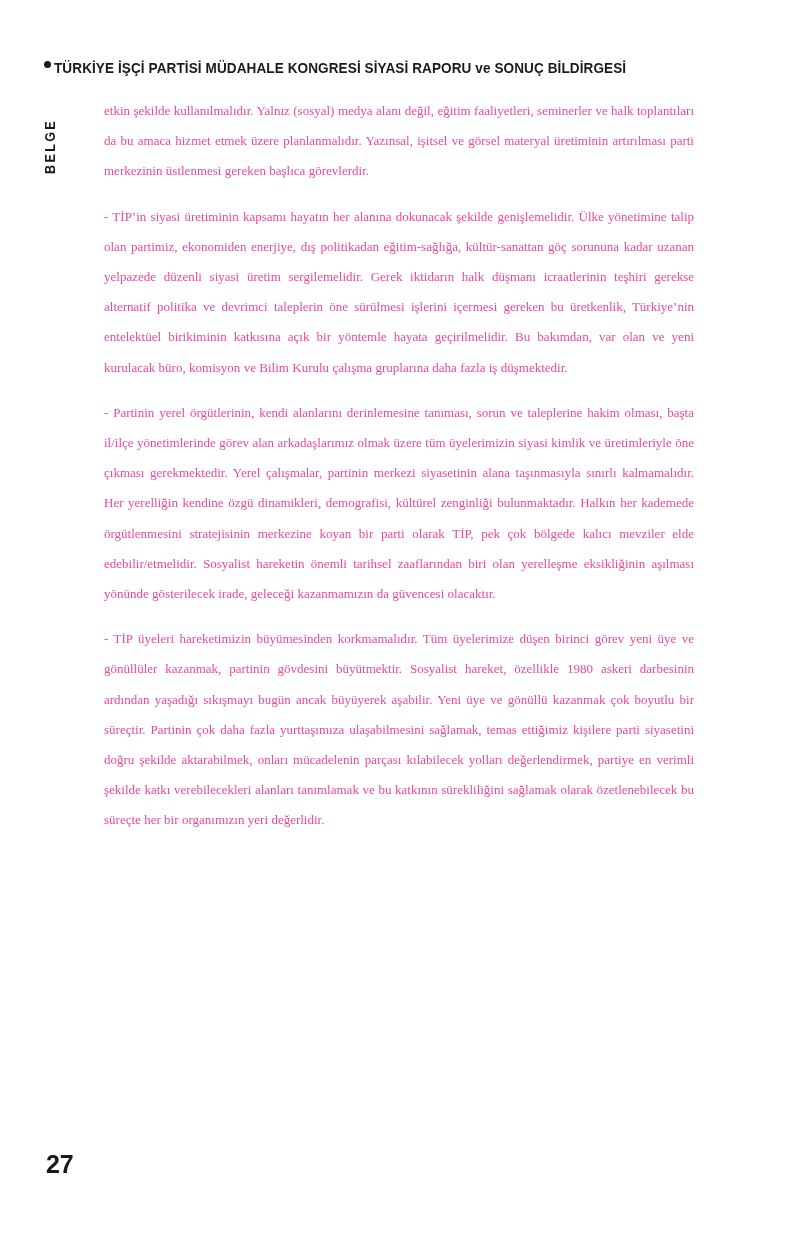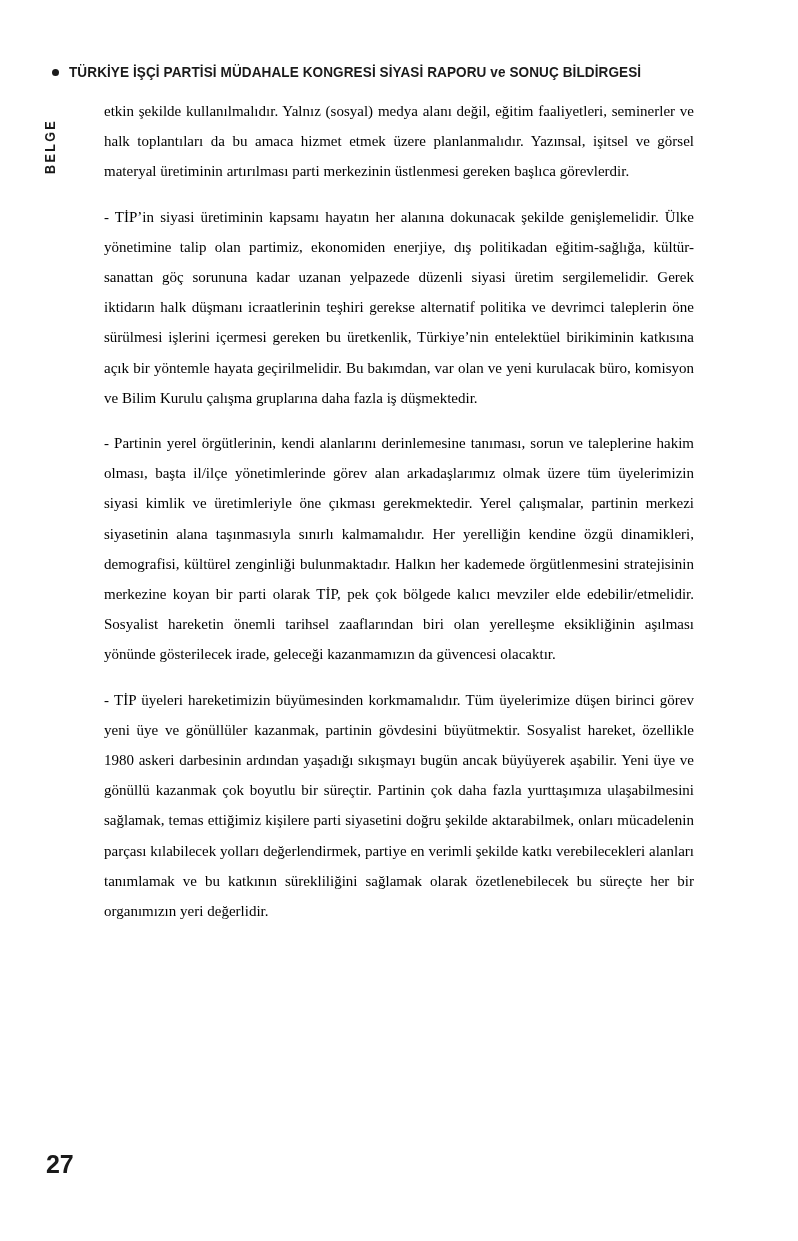--- a/index.html
+++ b/index.html
@@ -21,27 +21,26 @@
   
   .page {
     position: absolute;
     inset: 0;
     background: #ffffff;
   }
 
   
   .running-header {
     position: absolute;
-    left: 52px;
+    left: 44px;
     top: 60px;
     width: 690px;
     height: 24px;
     display: flex;
-    align-items: center;
-    gap: 10px;
+    gap: 3px;
   }
   .header-bullet {
     width: 7px;
     height: 7px;
     border-radius: 50%;
     background: #1a1a1a;
     flex: 0 0 auto;
     margin-top: 1px;
   }
   .header-title {
@@ -92,25 +91,25 @@
   
   .text-column {
     position: absolute;
     left: 104px;
     top: 96px;
     width: 590px;
   }
   .body-paragraph {
     margin: 0 0 15px 0;
     font-family: "Liberation Serif", "DejaVu Serif", serif;
-    font-size: 15px;
+    font-size: 13px;
     line-height: 30.2px;
     text-align: justify;
     text-justify: inter-word;
-    color: #000000;
+    color: #ec4899;
     hyphens: none;
     word-spacing: 0.1px;
   }
   .body-paragraph:last-child {
     margin-bottom: 4px;
   }
 
   
   .folio {
     position: absolute;

